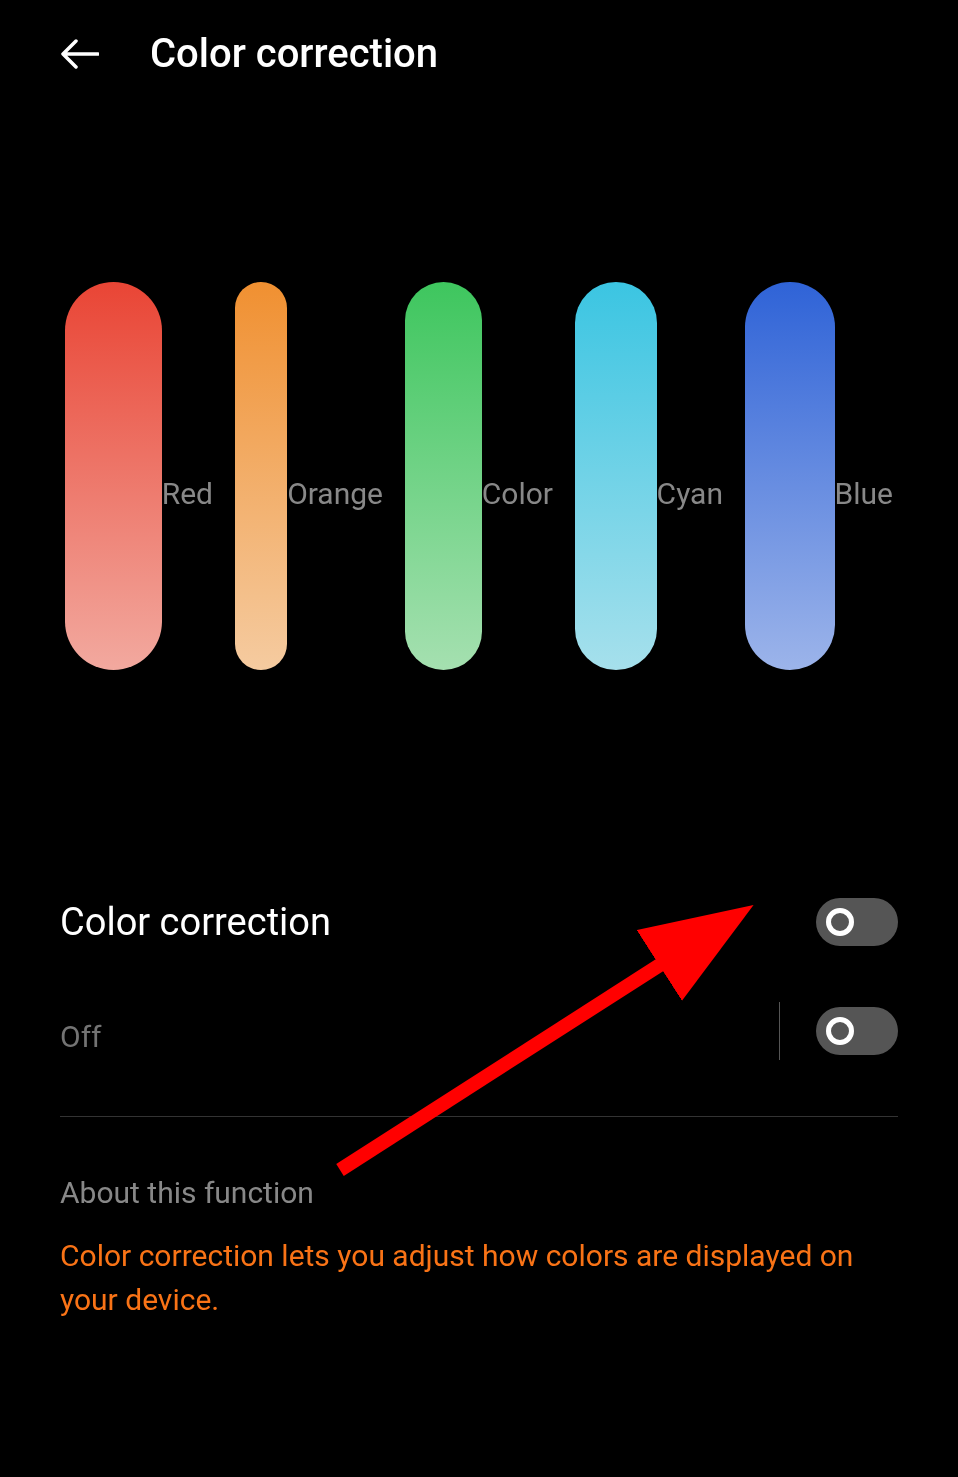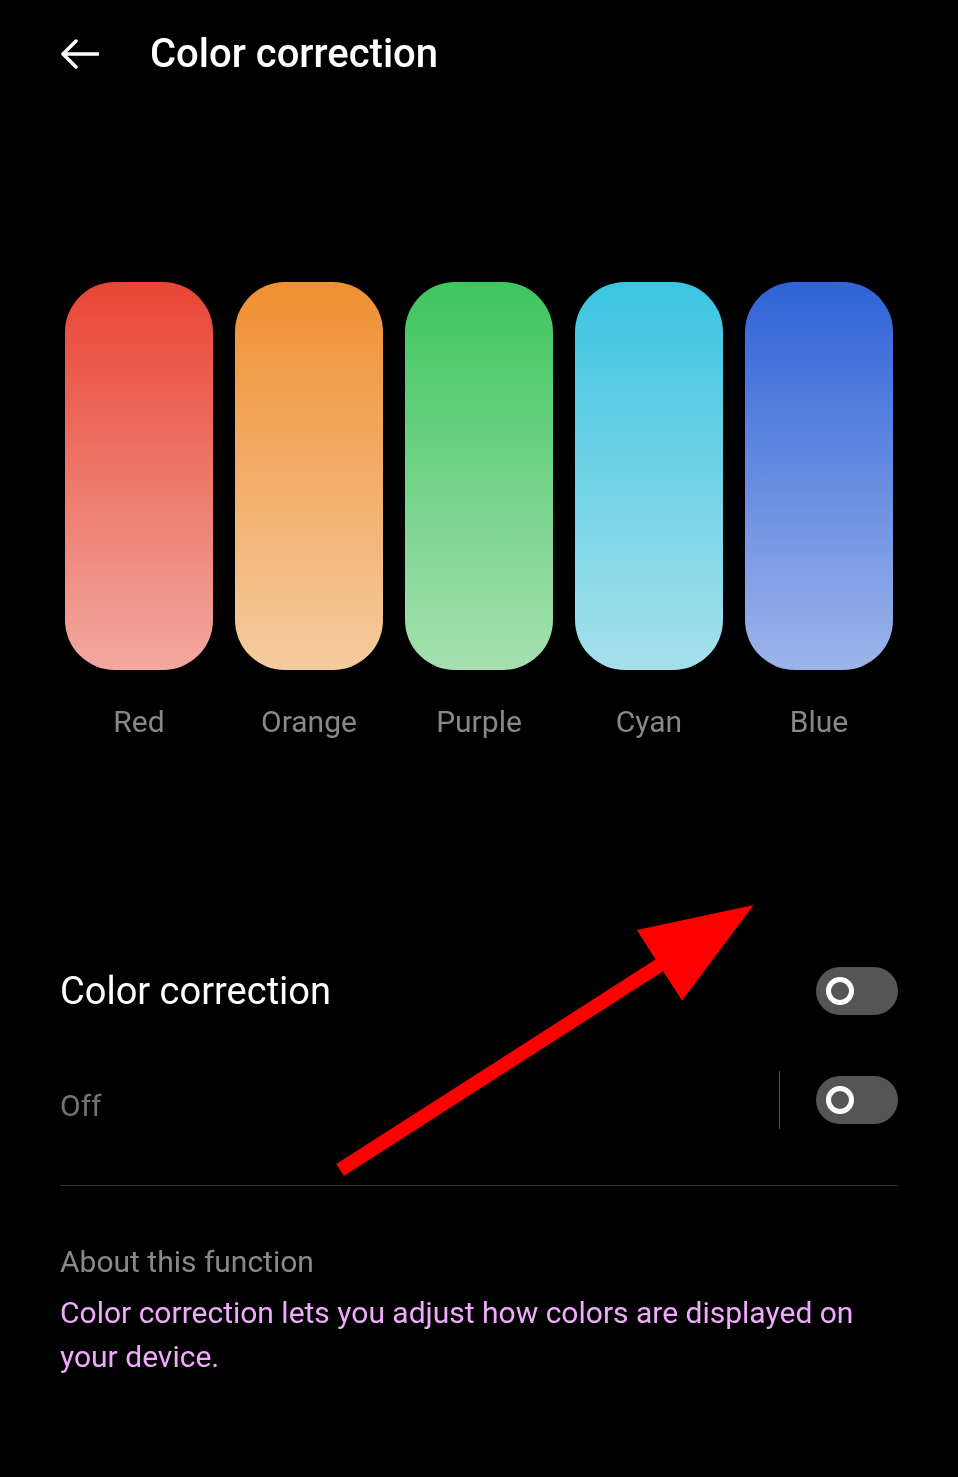--- a/index.html
+++ b/index.html
@@ -32,21 +32,21 @@
       color: #fff;
     }
     .color-bars-container {
       display: flex;
       justify-content: space-between;
       padding: 175px 65px 0 65px;
       gap: 22px;
     }
     .color-item {
       display: flex;
-      flex-direction: column;
+      flex-direction: row;
       align-items: center;
       flex: 1;
     }
     .color-bar {
       width: 100%;
       height: 388px;
       border-radius: 50px;
     }
     .color-label {
       font-size: 30px;
@@ -117,25 +117,25 @@
       height: 1px;
       background: #333;
       margin: 28px 0 0 0;
     }
     .info-section {
       padding: 58px 60px 0 60px;
     }
     .info-title {
       font-size: 30px;
       color: #888;
-      margin-bottom: 12px;
+      margin-bottom: 24px;
     }
     .info-body {
       font-size: 30px;
-      color: #f0abfc;
+      color: #f97316;
       line-height: 1.45;
     }
     .annotation-arrow {
       position: absolute;
       pointer-events: none;
       z-index: 100;
     }
   </style>
 </head>
 <body>
@@ -153,21 +153,21 @@
   <div class="color-item">
     <div class="color-bar bar-red"></div>
     <div class="color-label">Red</div>
   </div>
   <div class="color-item">
     <div class="color-bar bar-orange"></div>
     <div class="color-label">Orange</div>
   </div>
   <div class="color-item">
     <div class="color-bar bar-green"></div>
-    <div class="color-label">Purple</div>
+    <div class="color-label">Color</div>
   </div>
   <div class="color-item">
     <div class="color-bar bar-cyan"></div>
     <div class="color-label">Cyan</div>
   </div>
   <div class="color-item">
     <div class="color-bar bar-blue"></div>
     <div class="color-label">Blue</div>
   </div>
 </div>

